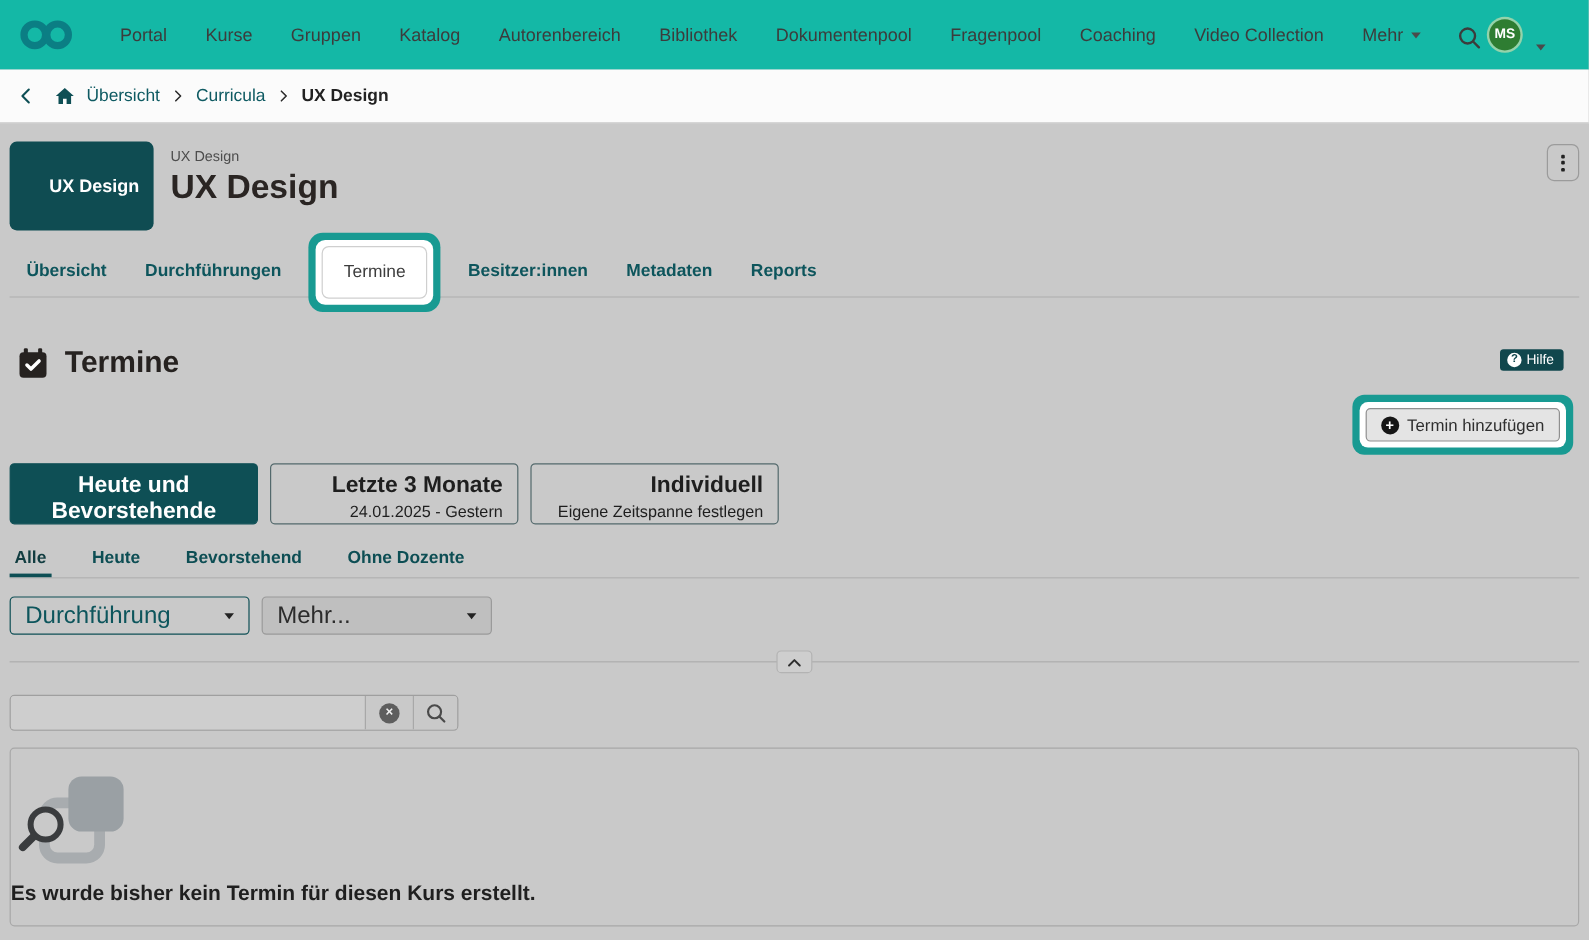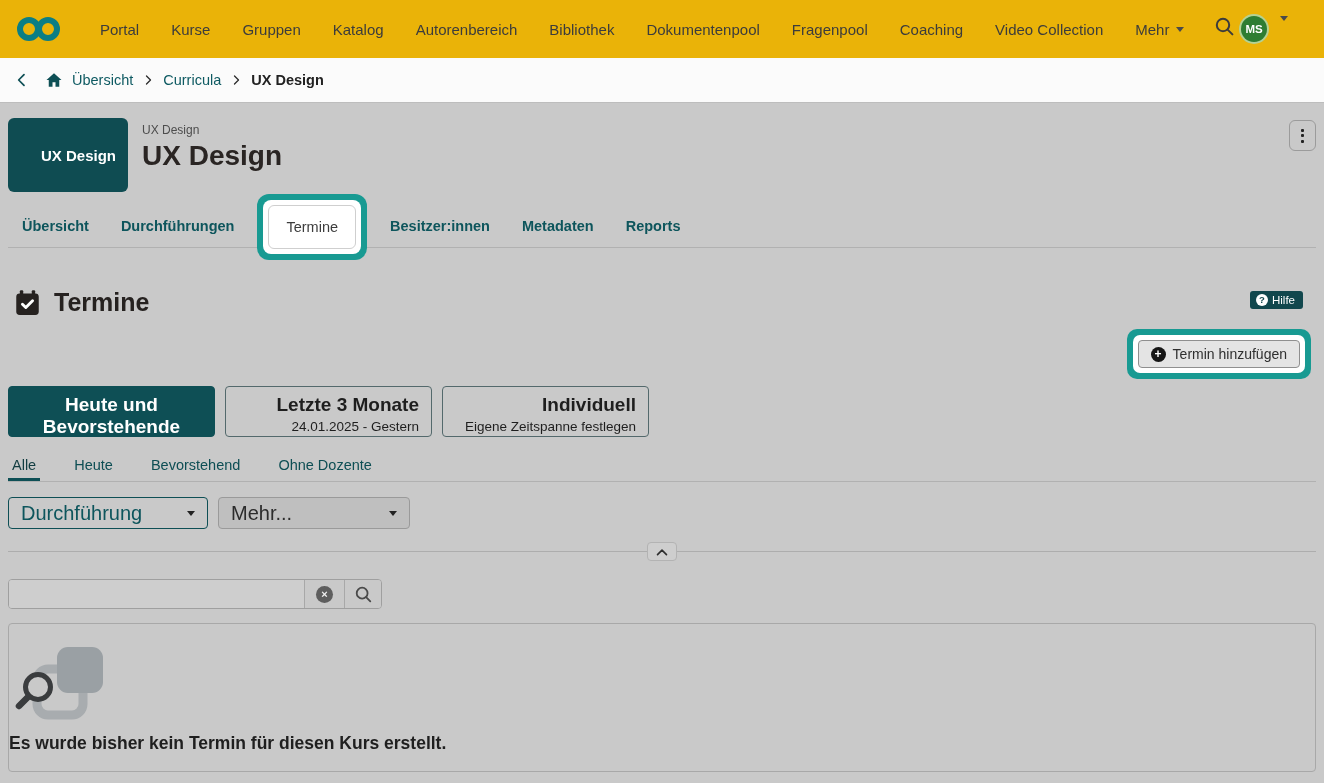--- a/index.html
+++ b/index.html
@@ -4,37 +4,37 @@
 <style>
   * { box-sizing: border-box; margin: 0; padding: 0; }
   html,body { width:1324px; height:783px; overflow:hidden; }
   body {
     font-family: "Liberation Sans", sans-serif;
     background: #c9c9c9;
     color: #2b2b2b;
   }
   
   .topnav {
-    height: 58px; background: #eab308;
+    height: 58px; background: #14b8a6;
     display: flex; align-items: center;
     padding: 0 36px 0 16px;
   }
   .logo { display:flex; align-items:center; margin-right: 22px; cursor:pointer; }
   .nav-items { display:flex; align-items:center; }
   .nav-item {
     padding: 0 16px; font-size: 15px; color: #3c3c3c;
     text-decoration: none; white-space: nowrap; cursor: pointer;
     display: inline-flex; align-items: center;
   }
   .caret-down {
     width:0; height:0; display:inline-block;
     border-left:4.5px solid transparent; border-right:4.5px solid transparent;
     border-top:5.5px solid #4a4a4a; margin-left:7px;
   }
-  .nav-right { margin-left:auto; display:flex; align-items:flex-start; gap:6px; }
+  .nav-right { margin-left:auto; display:flex; align-items:flex-end; gap:6px; }
   .nav-search { cursor:pointer; display:flex; align-items:center; }
   .avatar {
     width:26px; height:26px; border-radius:50%;
     background:#2e7d32; color:#fff; font-size:11.5px; font-weight:bold;
     display:flex; align-items:center; justify-content:center;
     box-shadow: 0 0 0 2px rgba(170,215,172,.85); cursor:pointer;
   }
   
   .breadcrumb-bar {
     height:45px; background:#fbfbfb; border-bottom:1px solid #bdbdbd;
@@ -128,21 +128,21 @@
     background:#0e4f55; border-color:#0e4f55;
     align-items:center;
   }
   .dfilter.active .ft { color:#fff; }
   
   .subtabs {
     display:flex; margin-top:19px; border-bottom:1px solid #b1b1b1;
     align-items:flex-end; height:26px;
   }
   .stab {
-    font-size:14.5px; font-weight:400; color:#0d4e54; text-decoration:none;
+    font-size:14.5px; font-weight:700; color:#0d4e54; text-decoration:none;
     cursor:pointer; padding:0 4px 8px 4px; margin-right:30px; white-space:nowrap;text-align:right;
   }
   .stab.active { border-bottom:3px solid #0e4f55; padding-bottom:5px; color:#123d41; }
   
   .dropdown-row { display:flex; gap:10px; margin-top:15px; }
   .dd {
     height:32px; border-radius:4px; font-size:20px; cursor:pointer;
     display:inline-flex; align-items:center; justify-content:space-between;
     padding:0 12px; font-family:"Liberation Sans", sans-serif;
   }

